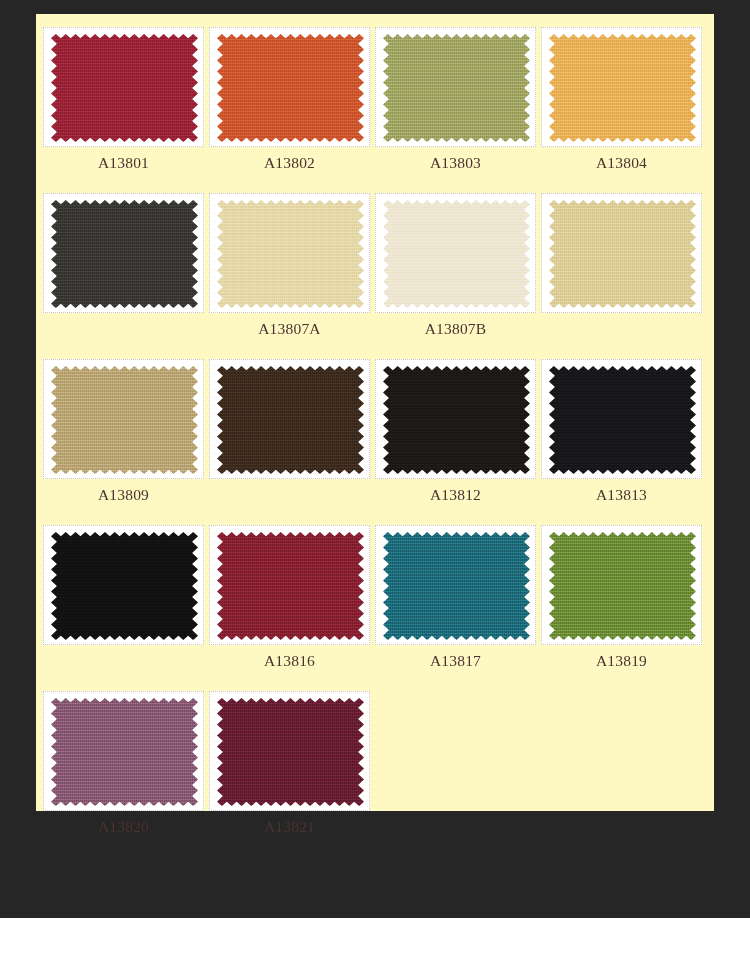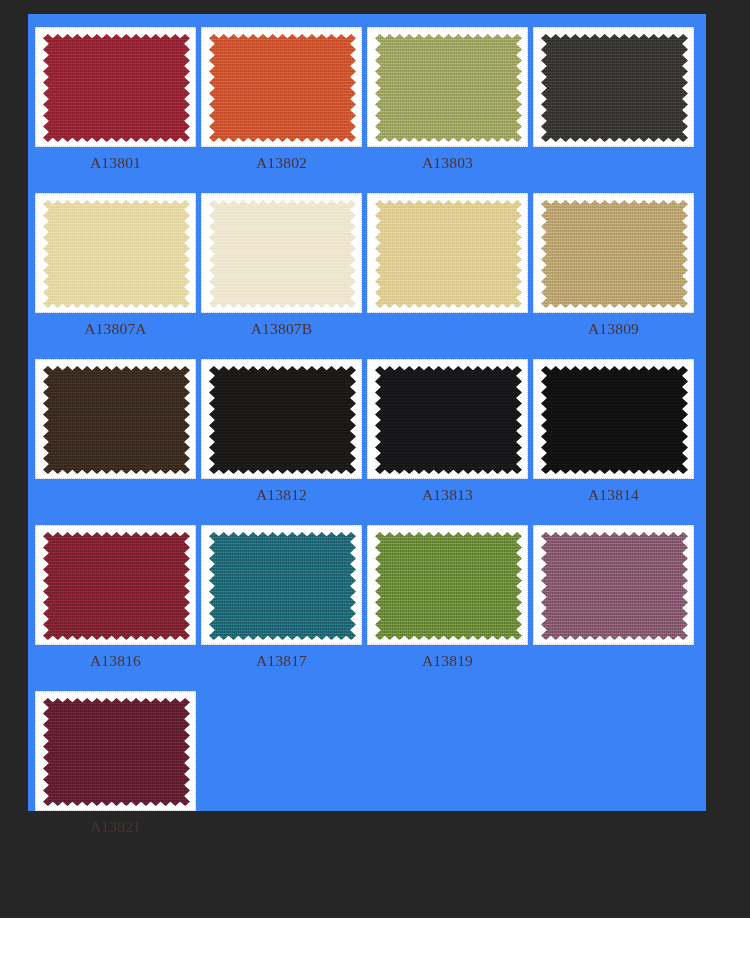--- a/index.html
+++ b/index.html
@@ -27,25 +27,25 @@
     left: 0;
     top: 0;
     width: 750px;
     height: 918px;
     background: #262626;
   }
 
   
   #sheet {
     position: absolute;
-    left: 28px;
+    left: 36px;
     top: 14px;
     width: 678px;
     height: 797px;
-    background: #3b82f6;
+    background: #fef9c3;
   }
 
   #swatch-grid {
     position: absolute;
     left: 7px;
     top: 13px;
     width: 664px;
     display: grid;
     grid-template-columns: repeat(4, 166px);
     grid-template-rows: repeat(5, 166px);
@@ -158,20 +158,26 @@
           <div class="swatch-label">A13802</div>
         </div>
         <div class="swatch-cell">
           <div class="swatch-frame">
             <div class="fabric" style="background-color: rgb(163, 168, 102);"></div>
           </div>
           <div class="swatch-label">A13803</div>
         </div>
         <div class="swatch-cell">
           <div class="swatch-frame">
+            <div class="fabric" style="background-color: rgb(233, 179, 90);"></div>
+          </div>
+          <div class="swatch-label">A13804</div>
+        </div>
+        <div class="swatch-cell">
+          <div class="swatch-frame">
             <div class="fabric" style="background-color: rgb(59, 57, 53);"></div>
           </div>
         </div>
         <div class="swatch-cell">
           <div class="swatch-frame">
             <div class="fabric" style="background-color: rgb(230, 217, 171);"></div>
           </div>
           <div class="swatch-label">A13807A</div>
         </div>
         <div class="swatch-cell">
@@ -205,21 +211,20 @@
         <div class="swatch-cell">
           <div class="swatch-frame">
             <div class="fabric" style="background-color: rgb(25, 24, 26);"></div>
           </div>
           <div class="swatch-label">A13813</div>
         </div>
         <div class="swatch-cell">
           <div class="swatch-frame">
             <div class="fabric" style="background-color: rgb(18, 18, 18);"></div>
           </div>
-          <div class="swatch-label">A13814</div>
         </div>
         <div class="swatch-cell">
           <div class="swatch-frame">
             <div class="fabric" style="background-color: rgb(138, 34, 52);"></div>
           </div>
           <div class="swatch-label">A13816</div>
         </div>
         <div class="swatch-cell">
           <div class="swatch-frame">
             <div class="fabric" style="background-color: rgb(32, 112, 126);"></div>
@@ -229,20 +234,21 @@
         <div class="swatch-cell">
           <div class="swatch-frame">
             <div class="fabric" style="background-color: rgb(113, 145, 58);"></div>
           </div>
           <div class="swatch-label">A13819</div>
         </div>
         <div class="swatch-cell">
           <div class="swatch-frame">
             <div class="fabric" style="background-color: rgb(141, 93, 119);"></div>
           </div>
+          <div class="swatch-label">A13820</div>
         </div>
         <div class="swatch-cell">
           <div class="swatch-frame">
             <div class="fabric" style="background-color: rgb(107, 31, 53);"></div>
           </div>
           <div class="swatch-label">A13821</div>
         </div>
       </div>
   </div>
 

